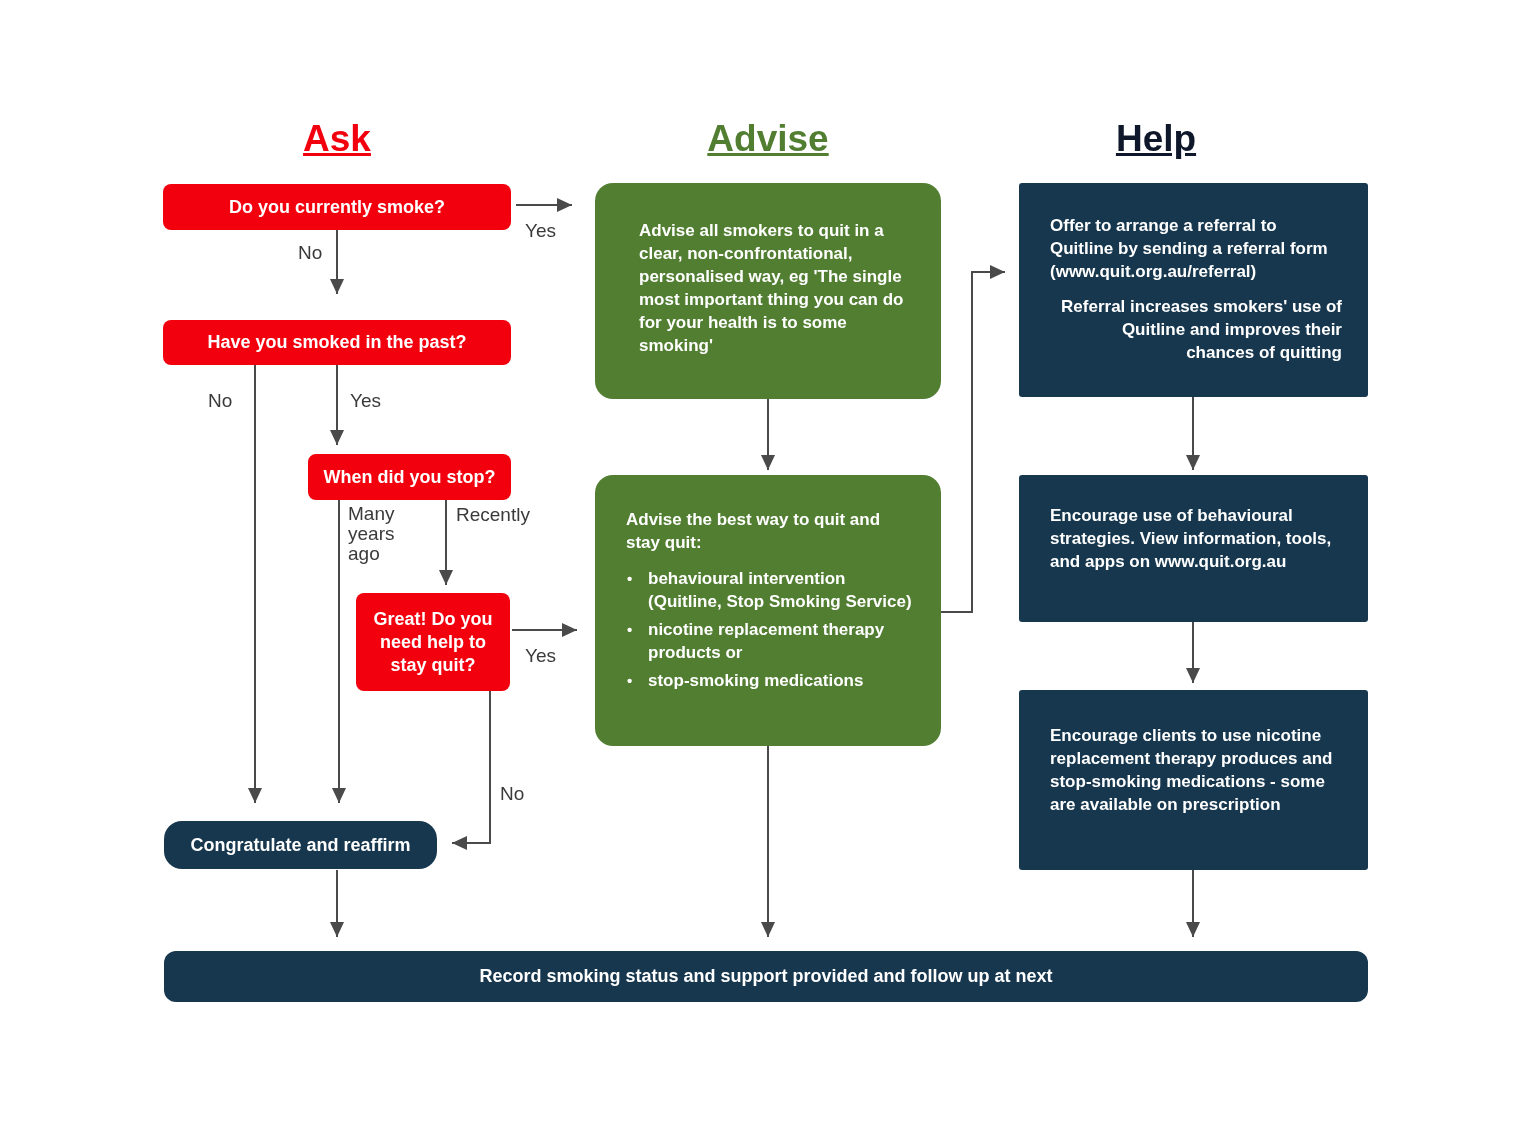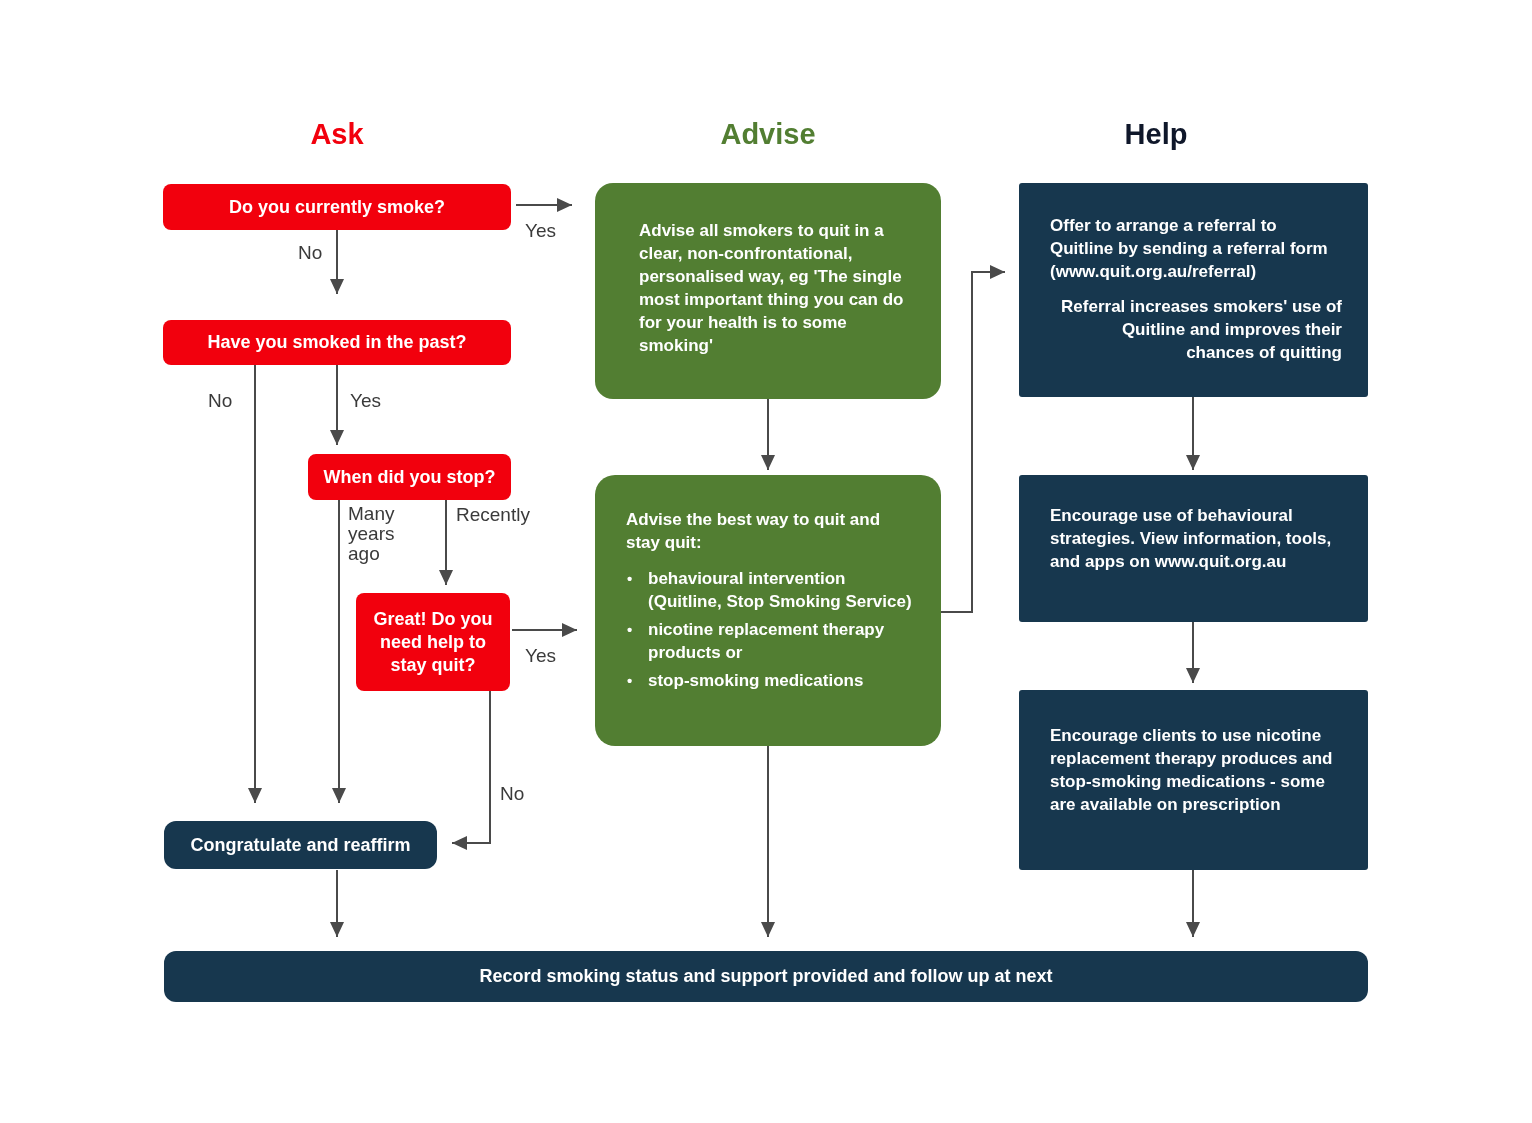--- a/index.html
+++ b/index.html
@@ -1,34 +1,34 @@
 <!DOCTYPE html>
 <html><head>
 <meta charset="utf-8">
 <style>
   html,body{margin:0;padding:0;background:#fff;}
   .canvas{position:relative;width:1532px;height:1123px;background:#ffffff;
           font-family:"Liberation Sans",sans-serif;overflow:hidden;}
-  .hdr{position:absolute;transform:translateX(-50%);font-weight:700;font-size:29px;}
+  .hdr{position:absolute;transform:translateX(-50%);font-weight:700;font-size:37px;text-decoration:underline;}
   .hdr-ask{color:#F2000D;left:337px;top:118px;}
   .hdr-advise{color:#527E32;left:768px;top:118px;}
   .hdr-help{color:#0f172a;left:1156px;top:118px;}
   .box{position:absolute;color:#fff;font-weight:700;box-sizing:border-box;}
   .redbox{background:#F2000D;border-radius:8px;display:flex;align-items:center;
           justify-content:center;text-align:center;font-size:18px;line-height:23px;padding:20px 10px;}
   .navybox{background:#17374E;border-radius:3px;}
   .greenbox{background:#527E32;border-radius:18px;font-size:17px;line-height:23px;}
   #q1{left:163px;top:184px;width:348px;height:46px;}
   #q2{left:163px;top:320px;width:348px;height:45px;}
   #q3{left:308px;top:454px;width:203px;height:46px;}
   #q4{left:356px;top:593px;width:154px;height:98px;}
-  #congrat{left:164px;top:821px;width:273px;height:48px;border-radius:12px;
+  #congrat{left:164px;top:821px;width:273px;height:48px;border-radius:18px;
            display:flex;align-items:center;justify-content:center;font-size:18px;}
   #g1{left:595px;top:183px;width:346px;height:216px;padding:36px 34px 0 44px;}
-  #g2{left:595px;top:475px;width:346px;height:271px;padding:33px 26px 0 31px;border-radius:20px;}
+  #g2{left:595px;top:475px;width:346px;height:271px;padding:33px 26px 0 31px;}
   #h1{left:1019px;top:183px;width:349px;height:214px;padding:31px 26px 0 31px;font-size:17px;line-height:23px;}
   #h2{left:1019px;top:475px;width:349px;height:147px;padding:29px 16px 0 31px;font-size:17px;line-height:23px;}
   #h3{left:1019px;top:690px;width:349px;height:180px;padding:34px 26px 0 31px;font-size:17px;line-height:23px;}
   #bar{left:164px;top:951px;width:1204px;height:51px;border-radius:12px;
        display:flex;align-items:center;justify-content:center;font-size:18px;}
   .p2{margin-top:12px;text-align:right;}
   .intro{margin-bottom:13px;}
   .bullet{position:relative;padding-left:22px;margin-top:5px;}
   .bullet::before{content:"\2022";position:absolute;left:1px;top:0;font-size:15px;}
   .elabel{position:absolute;color:#3A3A3A;font-size:19px;line-height:21px;font-weight:400;}

